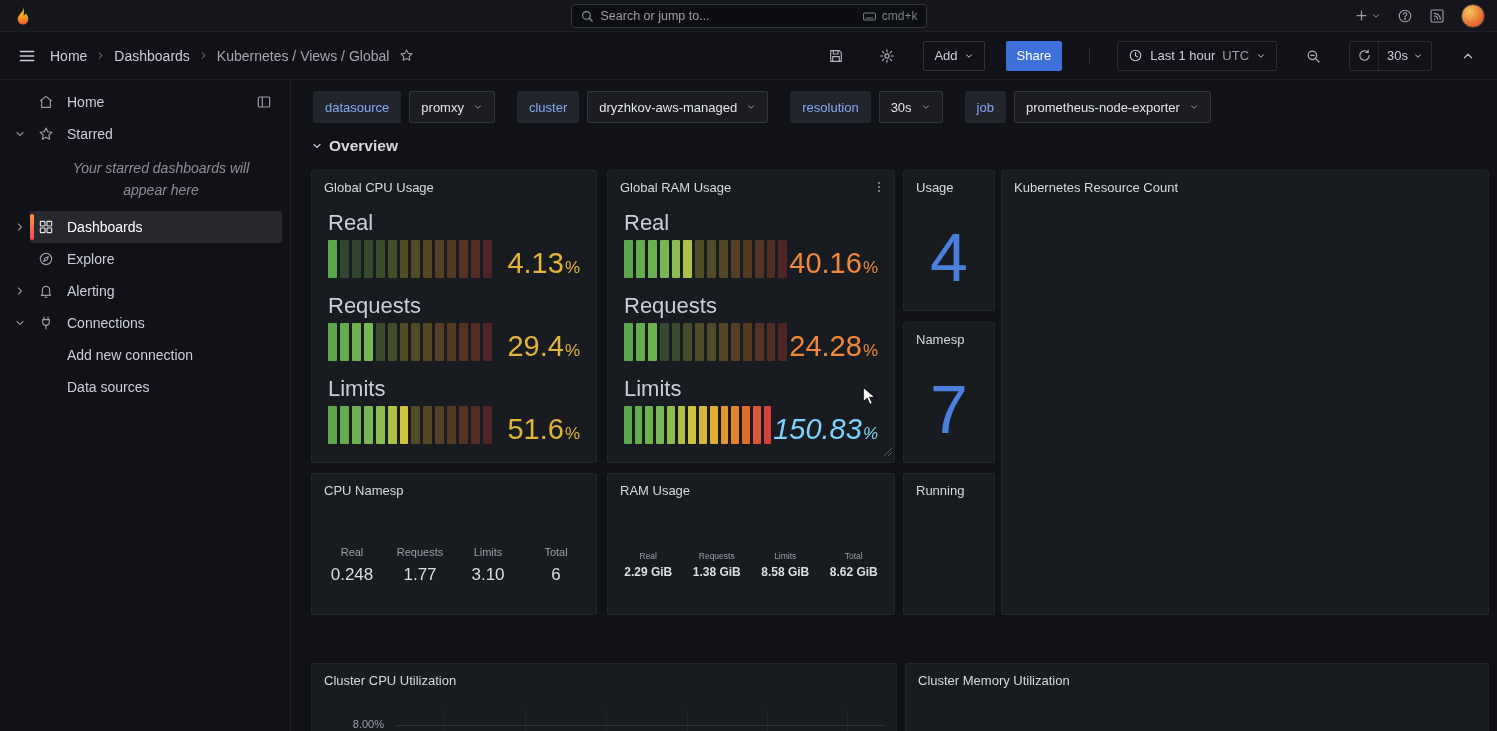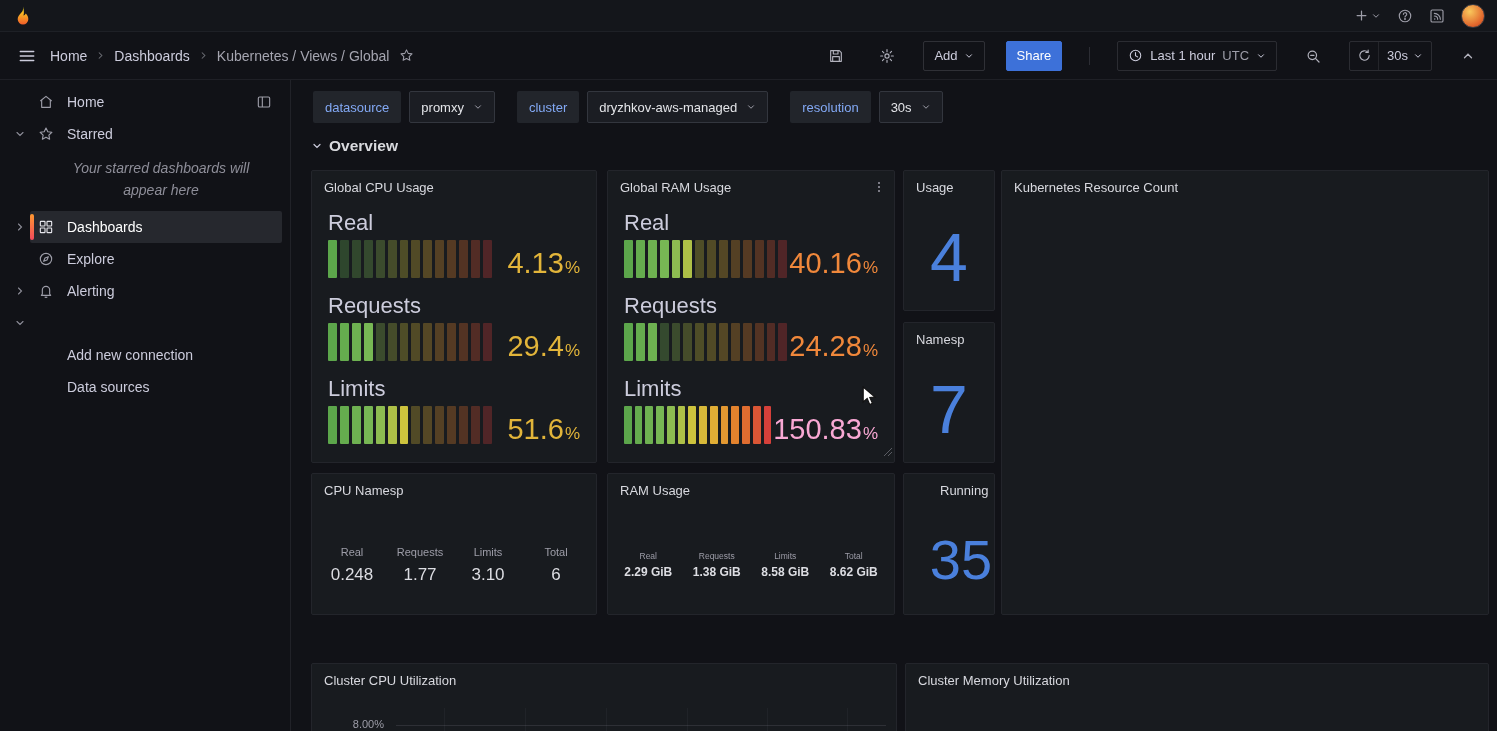--- a/index.html
+++ b/index.html
@@ -124,20 +124,38 @@
           <defs>
         <linearGradient id="lg" x1="0" y1="0" x2="0" y2="1">
           <stop offset="0" stop-color="#FCEE1F"></stop>
               <stop offset="1" stop-color="#F15B2A"></stop>
         </linearGradient>
           </defs>
         <path fill="url(#lg)" d="M12 1.5c.6 3.4-.4 5.2-2 7-1.9 2.1-3.8 4-3.8 7.1a5.8 5.8 0 0 0 11.6 0c0-2.6-1.1-4.7-2.7-6.3-.8 1.3-1.7 2-2.7 2.2.9-2.4.8-5-.4-10z"></path>
       </svg>
     </span>
 
+    <div class="searchbox">
+      <span style="display:flex">
+        <svg viewBox="0 0 24 24" width="14" height="14" fill="none" stroke="currentColor" stroke-width="2" stroke-linecap="round">
+            <circle cx="11" cy="11" r="6.5"></circle>
+            <path d="M15.8 15.8L21 21"></path>
+          </svg>
+      </span>
+      <span class="ph">Search or jump to...</span>
+      <span class="shortcut">
+        <span style="display:flex">
+          <svg viewBox="0 0 24 24" width="15" height="15" fill="none" stroke="currentColor" stroke-width="1.7" stroke-linecap="round">
+              <rect x="2.5" y="6.5" width="19" height="11" rx="2"></rect>
+              <path d="M7 14.5h10"></path>
+            </svg>
+        </span>
+        <span>cmd+k</span>
+      </span>
+    </div>
 
     <div class="topbar-right">
       <button class="tbtn">
         <svg viewBox="0 0 24 24" width="15" height="15" fill="none" stroke="currentColor" stroke-width="2" stroke-linecap="round">
             <path d="M12 5v14M5 12h14"></path>
           </svg>
         <svg viewBox="0 0 24 24" width="10" height="10" fill="none" stroke="currentColor" stroke-width="2.4" stroke-linecap="round">
             <path d="M6 9l6 6 6-6"></path>
           </svg>
       </button>
@@ -335,20 +353,30 @@
         <span class="slabel">Alerting</span>
       </span>
     </div>
 
     <div class="srow">
       <span class="chev">
         <svg viewBox="0 0 24 24" width="12" height="12" fill="none" stroke="currentColor" stroke-width="2.2" stroke-linecap="round">
             <path d="M6 9l6 6 6-6"></path>
           </svg>
       </span>
+      <span class="sbody">
+        <span class="sicon">
+          <svg viewBox="0 0 24 24" width="16" height="16" fill="none" stroke="currentColor" stroke-width="1.7" stroke-linecap="round">
+              <path d="M9 7V3M15 7V3"></path>
+              <path d="M7 7h10v3.5a5 5 0 0 1-10 0z"></path>
+              <path d="M12 15.5V21"></path>
+            </svg>
+        </span>
+        <span class="slabel">Connections</span>
+      </span>
     </div>
 
     <div class="srow">
       <span class="chev"></span>
       <span class="sbody">
         <span class="sicon"></span>
         <span class="slabel">Add new connection</span>
       </span>
     </div>
 
@@ -384,20 +412,31 @@
             <svg viewBox="0 0 24 24" width="10" height="10" fill="none" stroke="currentColor" stroke-width="2.4" stroke-linecap="round">
                 <path d="M6 9l6 6 6-6"></path>
               </svg>
           </span>
         </div>
       </div>
       <div class="fgroup">
         <div class="fchip">resolution</div>
         <div class="fvalue">
           <span>30s</span>
+          <span class="caret">
+            <svg viewBox="0 0 24 24" width="10" height="10" fill="none" stroke="currentColor" stroke-width="2.4" stroke-linecap="round">
+                <path d="M6 9l6 6 6-6"></path>
+              </svg>
+          </span>
+        </div>
+      </div>
+      <div class="fgroup">
+        <div class="fchip">job</div>
+        <div class="fvalue">
+          <span>prometheus-node-exporter</span>
           <span class="caret">
             <svg viewBox="0 0 24 24" width="10" height="10" fill="none" stroke="currentColor" stroke-width="2.4" stroke-linecap="round">
                 <path d="M6 9l6 6 6-6"></path>
               </svg>
           </span>
         </div>
       </div>
     </div>
 
     <button class="sechdr" style="left:20px;top:57px;">
@@ -547,21 +586,21 @@
                 <div class="cell" style="background: rgb(174, 192, 71);"></div>
                 <div class="cell" style="background: rgb(205, 195, 61);"></div>
                 <div class="cell" style="background: rgb(215, 185, 57);"></div>
                 <div class="cell" style="background: rgb(224, 174, 53);"></div>
                 <div class="cell" style="background: rgb(226, 152, 49);"></div>
                 <div class="cell" style="background: rgb(227, 131, 45);"></div>
                 <div class="cell" style="background: rgb(223, 109, 48);"></div>
                 <div class="cell" style="background: rgb(218, 86, 53);"></div>
                 <div class="cell" style="background: rgb(213, 64, 58);"></div>
               </div>
-            <div class="gauge-value" style="color: #f9a8d4;"><span class="num">150.83</span><span class="unit">%</span></div>
+            <div class="gauge-value" style="color: #7dd3fc; font-style: italic;"><span class="num">150.83</span><span class="unit">%</span></div>
           </div>
         </div>
       </div>
       <span class="resize-corner">
         <svg viewBox="0 0 8 8" width="8" height="8" stroke="currentColor" stroke-width="1">
             <path d="M8 0L0 8M8 4L4 8"></path>
           </svg>
       </span>
     </section>
 
@@ -624,25 +663,22 @@
               <div class="sval">8.58 GiB</div>
             </div>
           <div class="stat">
               <div class="slbl">Total</div>
               <div class="sval">8.62 GiB</div>
             </div>
         </div>
       </div>
     </section>
 
-    <section class="panel" style="left:612px;top:393px;width:92px;height:142px;padding-left:24px;">
+    <section class="panel" style="left:612px;top:393px;width:92px;height:142px;">
       <div class="phead">Running</div>
-      <div class="bigstat-body">
-          <span class="bigstat lg" style="color: rgb(74, 128, 220);">35</span>
-        </div>
     </section>
 
     <button class="sechdr" style="left:20px;top:578px;margin-top:40px;">
       <span class="chevdn">
         <svg viewBox="0 0 24 24" width="12" height="12" fill="none" stroke="currentColor" stroke-width="2.4" stroke-linecap="round">
             <path d="M6 9l6 6 6-6"></path>
           </svg>
       </span>
       <span>Resources</span>
     </button>

